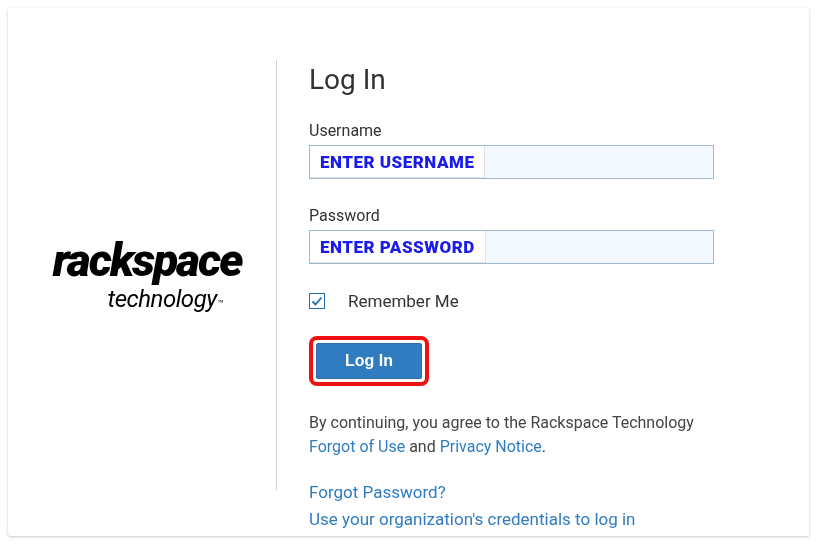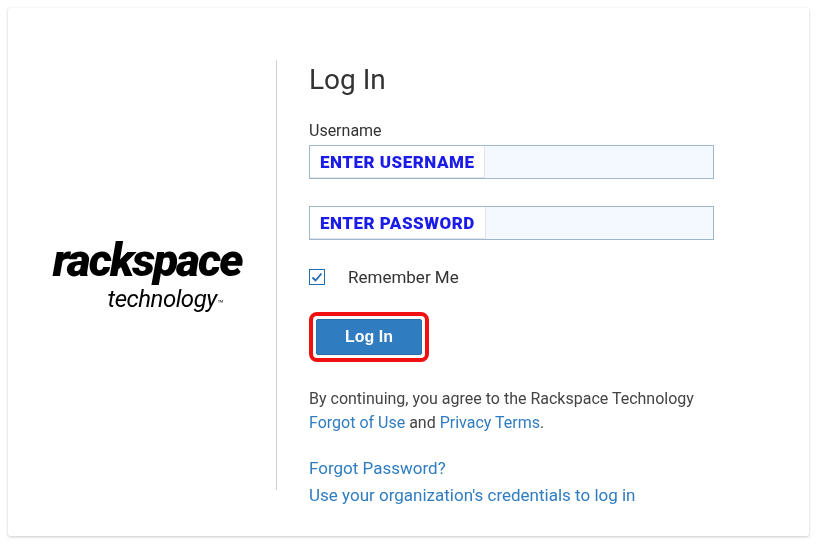--- a/index.html
+++ b/index.html
@@ -192,41 +192,42 @@
 
     <div class="form-group">
       <label class="label">Username</label>
       <div class="input-wrap">
         <input type="text" class="input-field" style="">
         <div class="overlay-text">ENTER USERNAME</div>
       </div>
     </div>
 
     <div class="form-group">
+      <label class="label">Password</label>
       <div class="input-wrap">
         <input type="password" class="input-field" style="">
         <div class="overlay-text">ENTER PASSWORD</div>
       </div>
     </div>
 
     <div class="checkbox-row">
       <span class="checkbox">
         <svg viewBox="0 0 12 12">
           <path d="M1.5 6.5 L4.5 9.5 L10.5 2.5" stroke="#1e6bb8" stroke-width="1.8" fill="none"></path>
         </svg>
       </span>
       <span class="checkbox-label">Remember Me</span>
     </div>
 
     <div class="login-btn-wrap">
       <button class="login-btn">Log In</button>
     </div>
 
     <p class="disclaimer">
-      <span>By continuing, you agree to the Rackspace Technology </span><a>Forgot of Use</a><span> and </span><a>Privacy Terms</a><span>.</span>
+      <span>By continuing, you agree to the Rackspace Technology </span><a>Forgot of Use</a><span> and </span><a>Privacy Notice</a><span>.</span>
     </p>
 
     <div class="links">
       <a>Forgot Password?</a>
       <a>Use your organization's credentials to log in</a>
     </div>
   </div>
 </div>
 
 </body></html>

